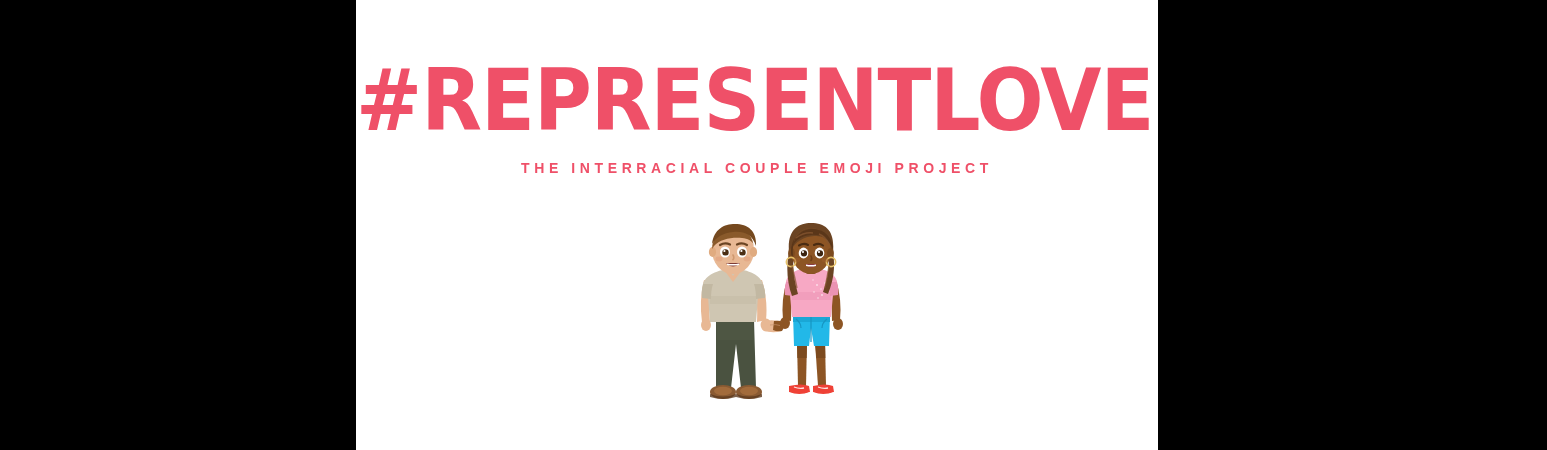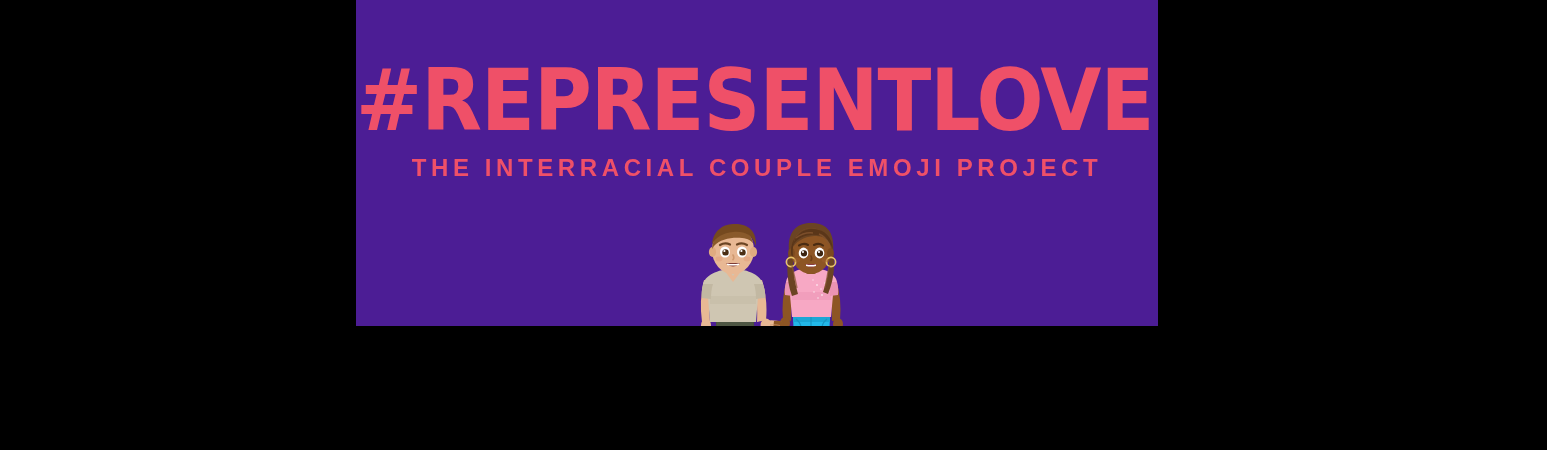--- a/index.html
+++ b/index.html
@@ -32,22 +32,22 @@
   }
   .bar-left  { left: 0;  width: 356px; }
   .bar-right { left: 1158px; width: 389px; }
 
   
   #canvas {
     position: absolute;
     left: 356px;
     top: 0;
     width: 802px;
-    height: 326px;
-    background: #4c1d95;
+    height: 450px;
+    background: #ffffff;
     overflow: hidden;
     z-index: 10;
   }
 
   
   #headline {
     position: absolute;
     left: 0px;
     top: 56px;
     width: 830px;
@@ -65,21 +65,21 @@
   
   #subtitle {
     position: absolute;
     left: 0;
     top: 156px;
     width: 802px;
     text-align: center;
     color: #ef5068;
     font-family: "Liberation Sans", sans-serif;
     font-weight: 700;
-    font-size: 24px;
+    font-size: 14px;
     line-height: 24px;
     letter-spacing: 4.6px;
     white-space: nowrap;
   }
 
   
   #emoji-wrap {
     position: absolute;
     left: 330px;
     top: 222px;

